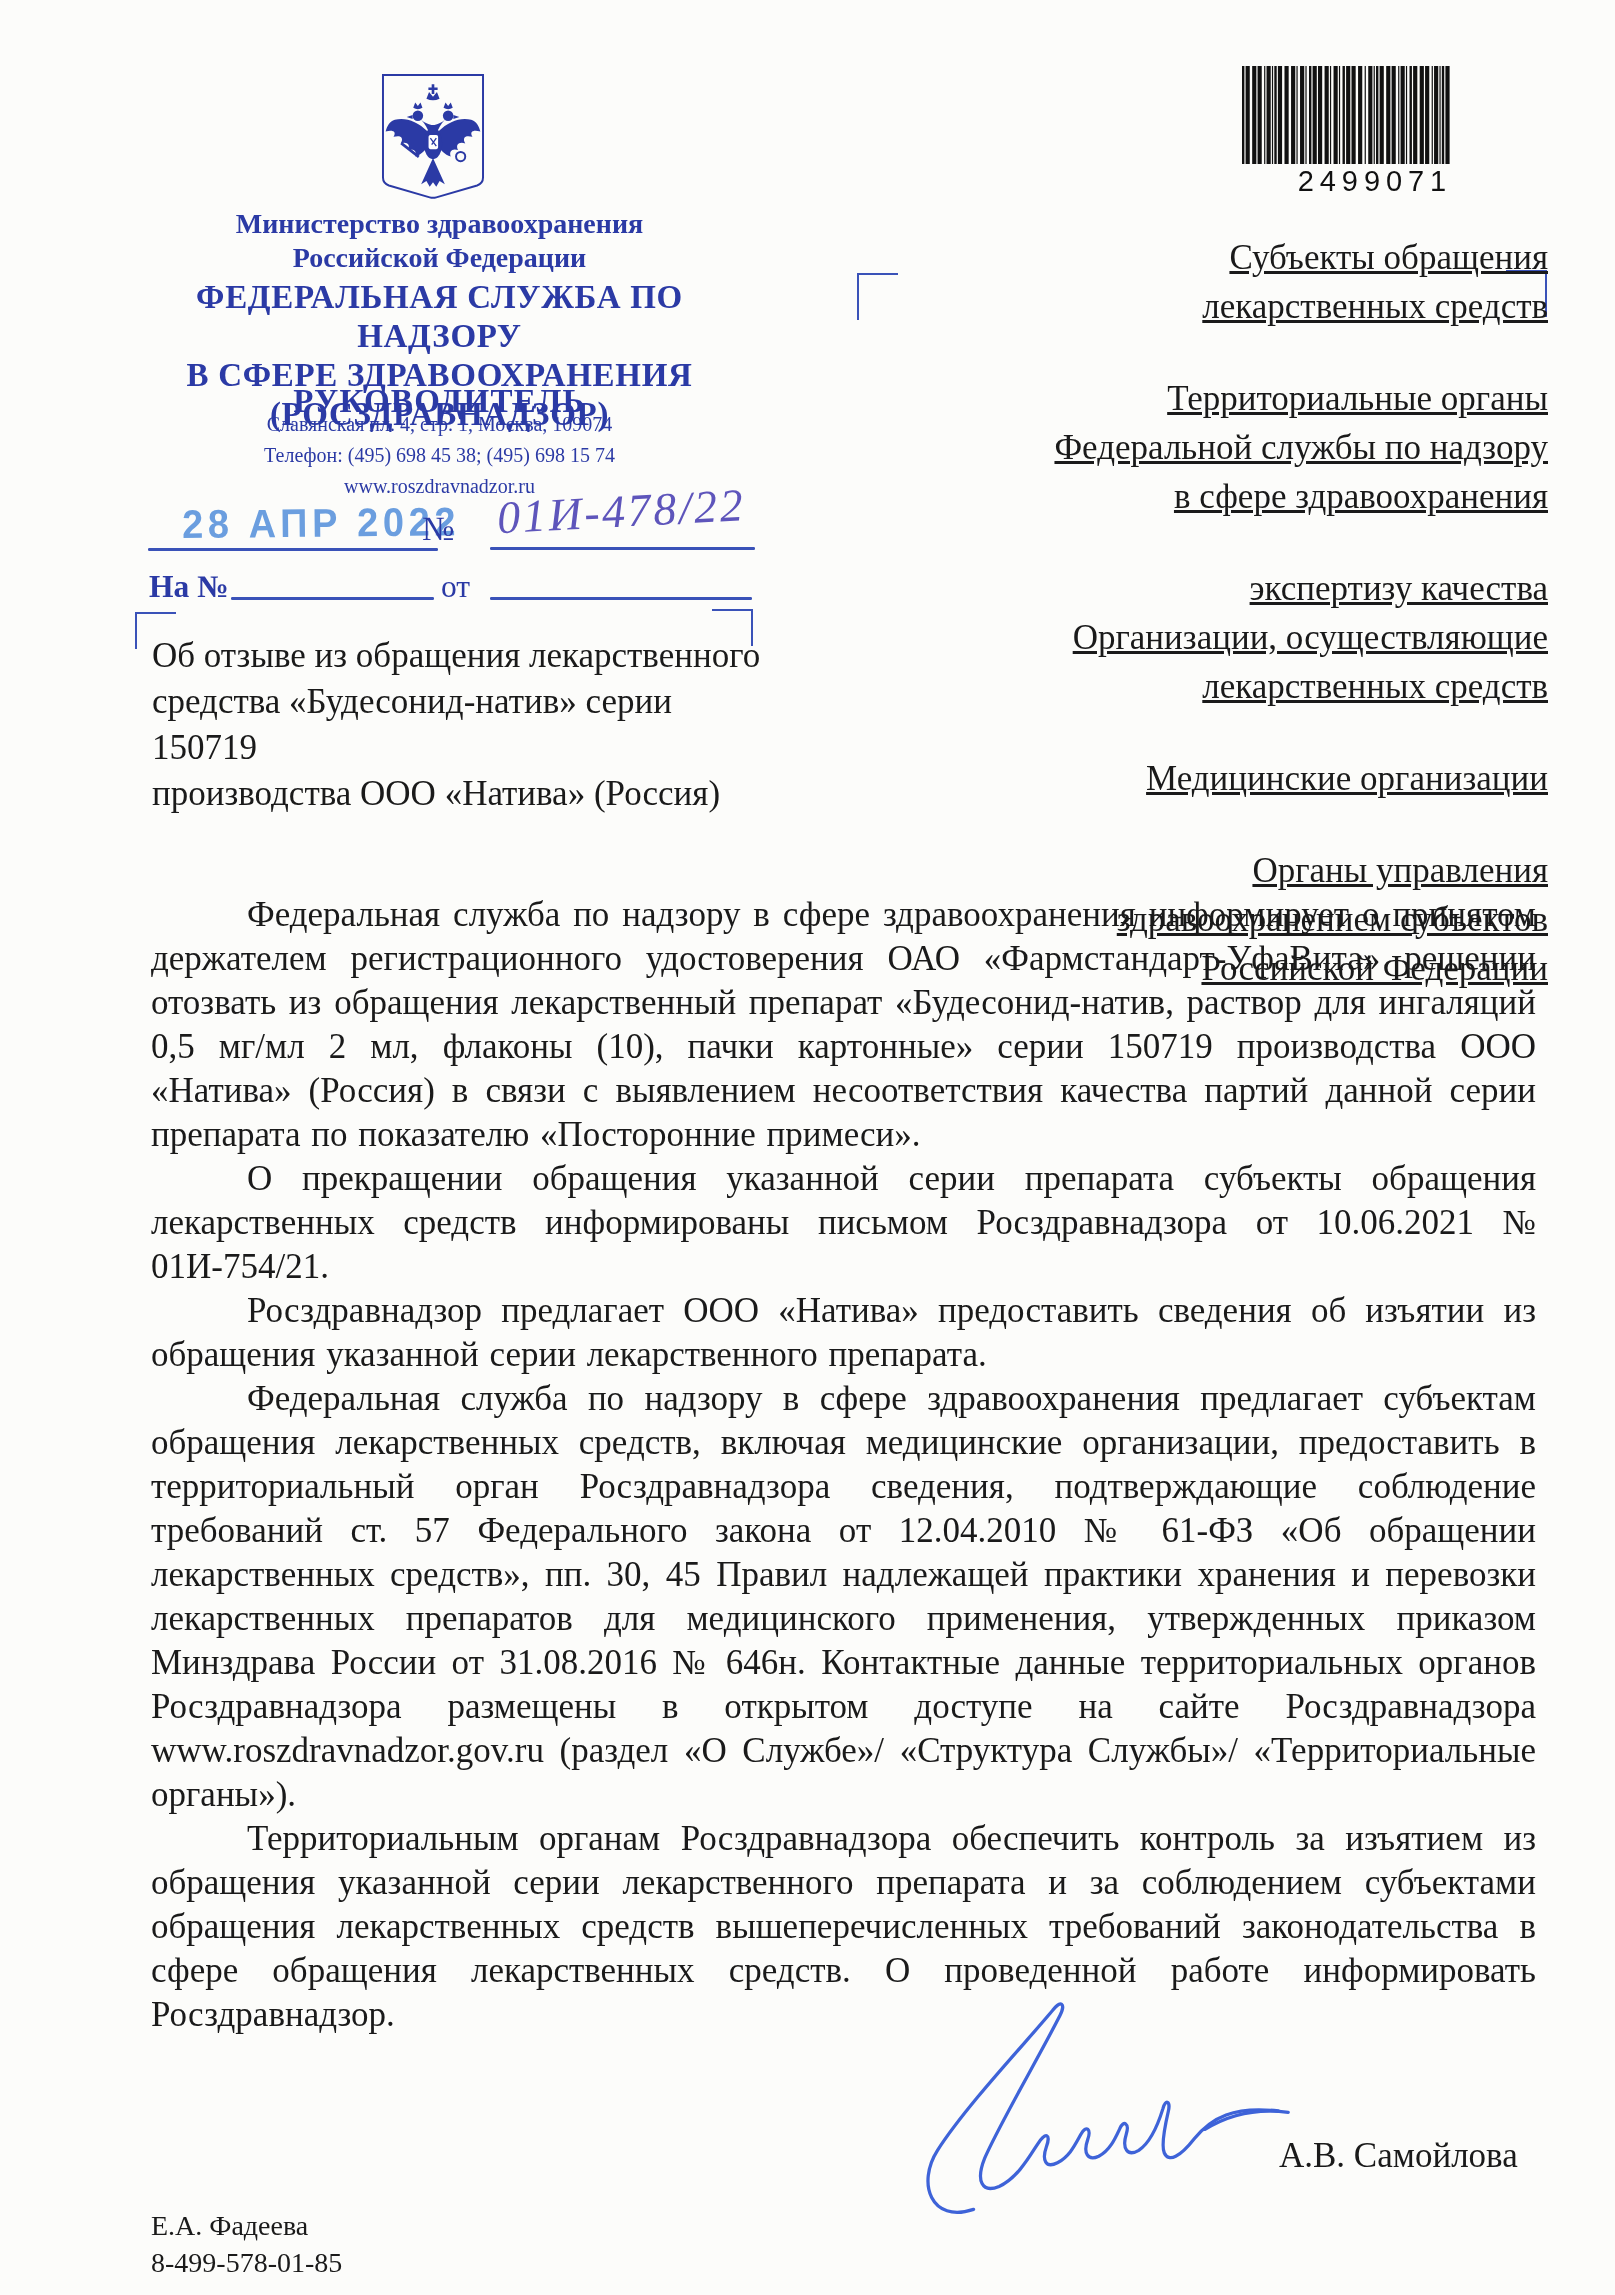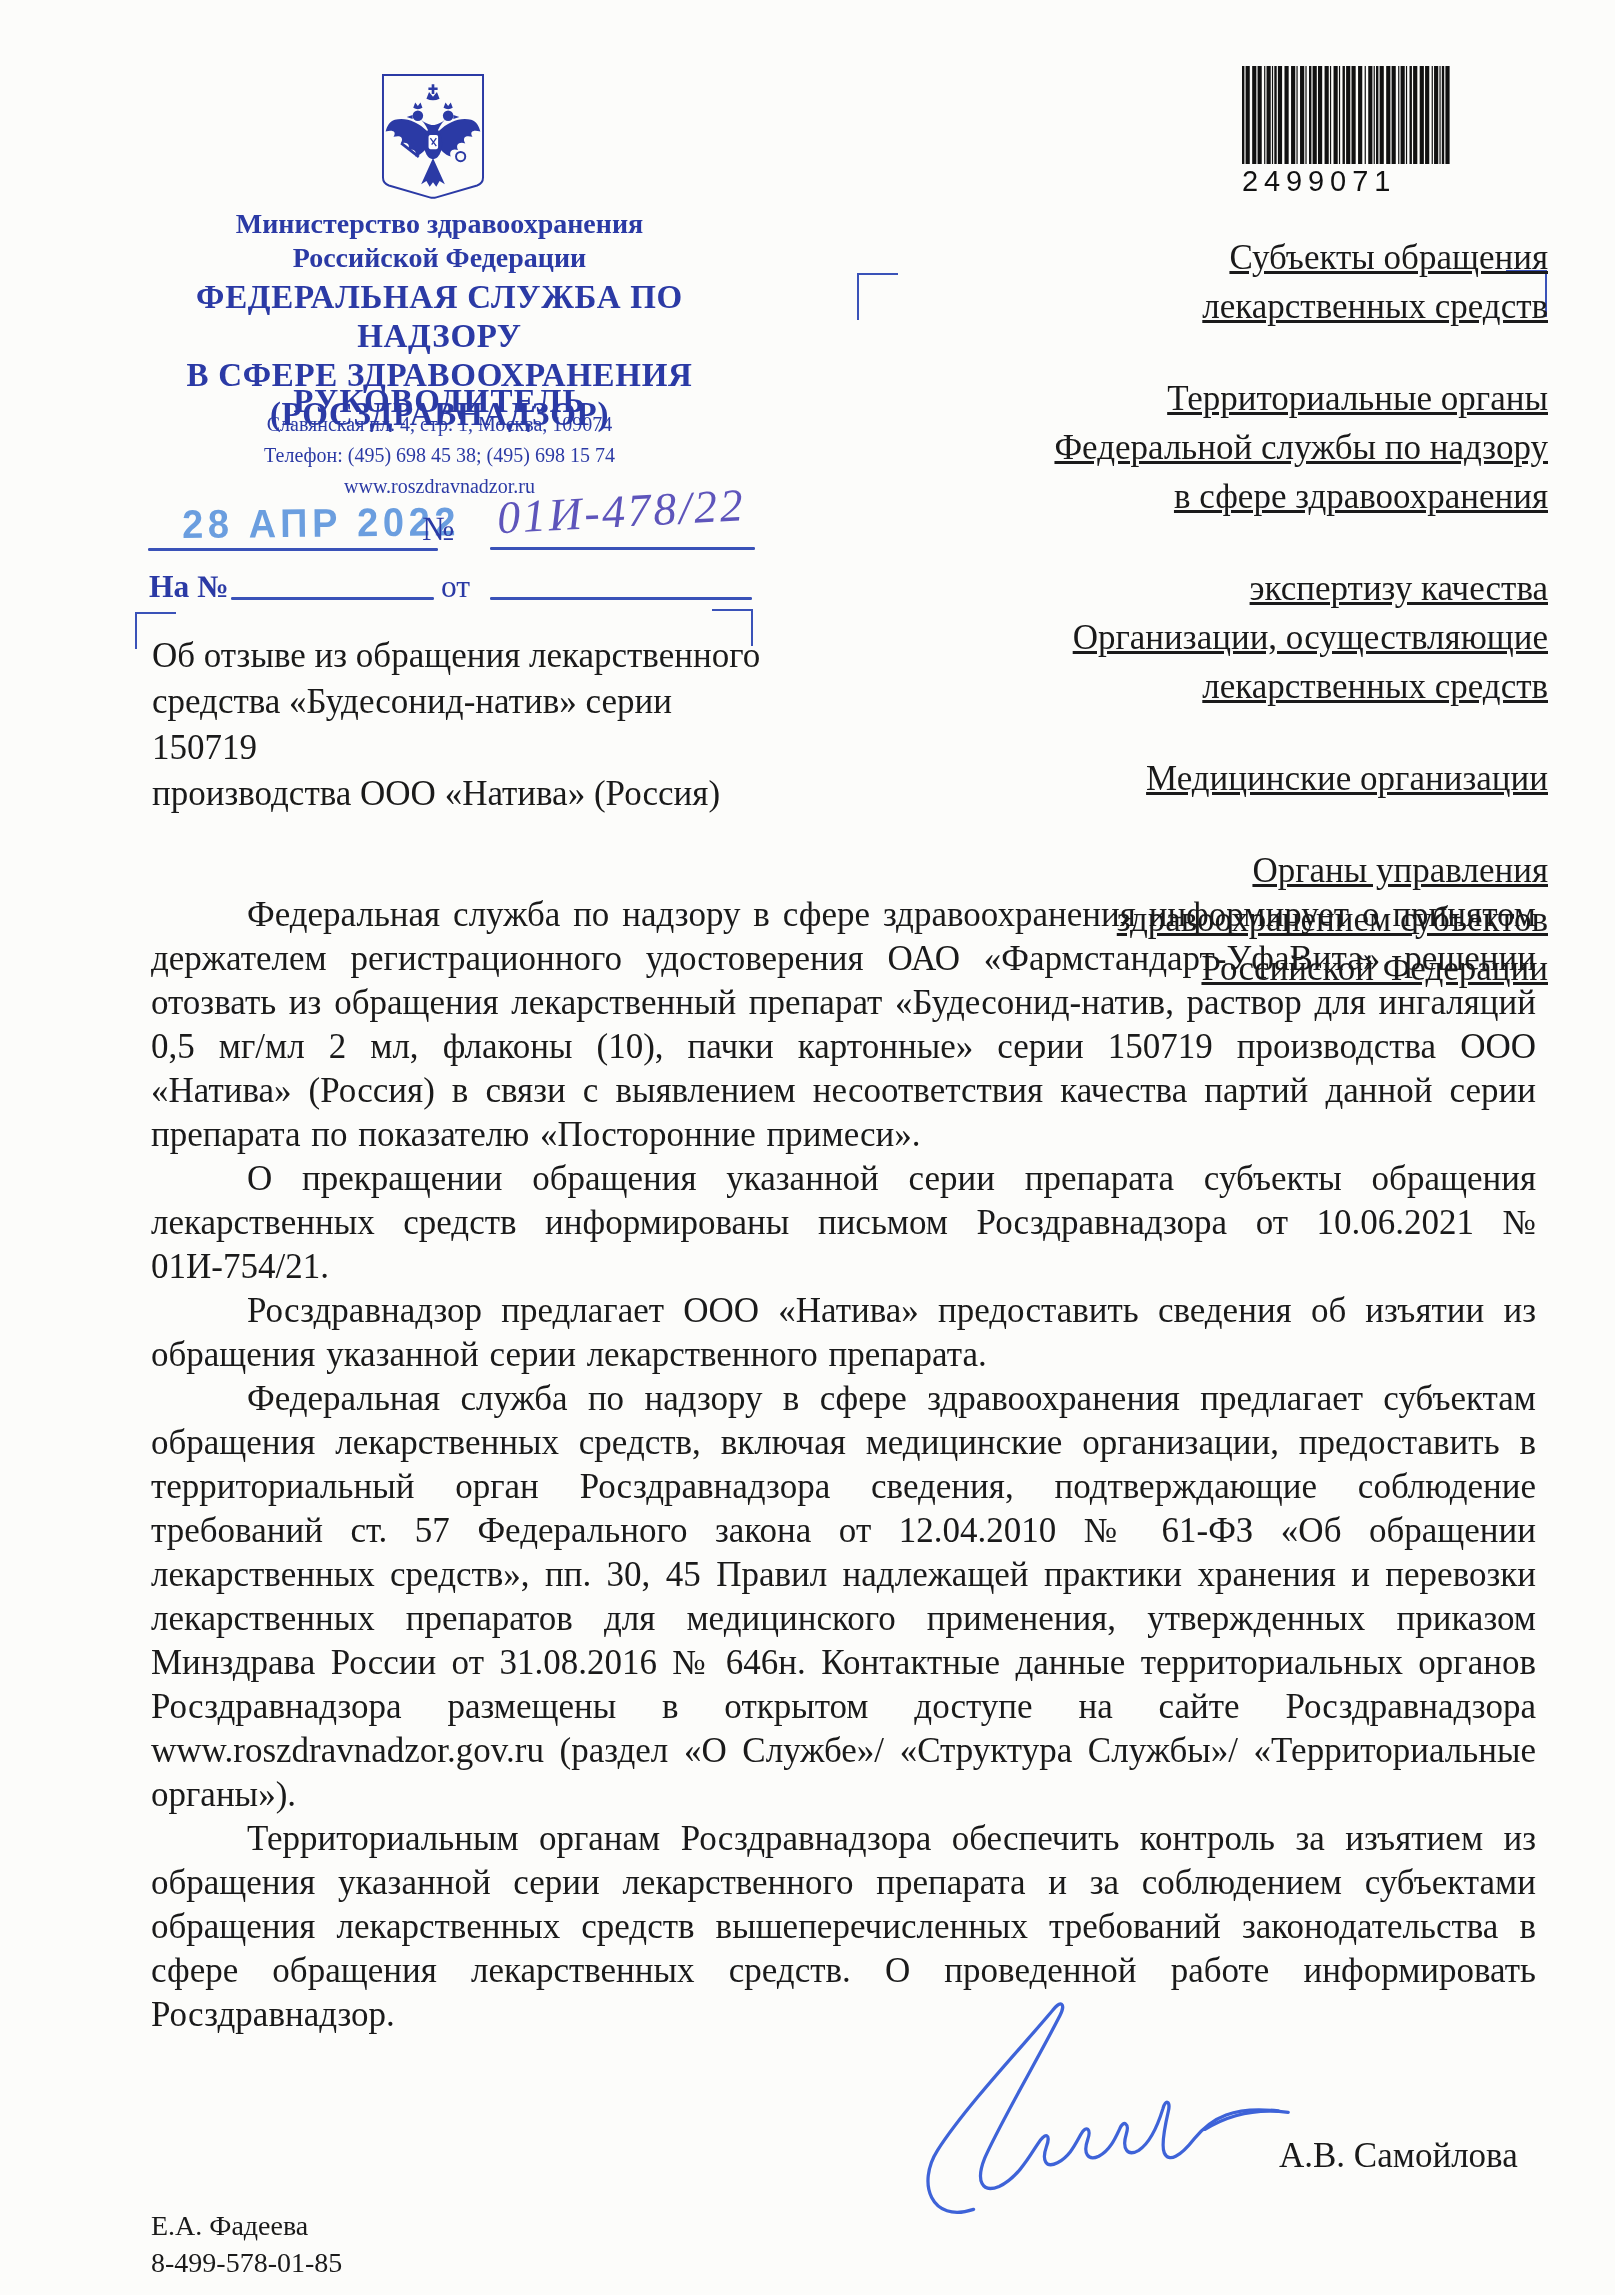--- a/index.html
+++ b/index.html
@@ -54,21 +54,21 @@
   .bracket{position:absolute;border:0 solid var(--line-blue);}
   .br-tl{border-top-width:2.6px;border-left-width:2.6px;}
   .br-tr{border-top-width:2.6px;border-right-width:2.6px;}
   .subj-left{left:135px;top:612px;width:41px;height:37px;}
   .subj-right{left:712px;top:609px;width:41px;height:37px;}
   .recip-left{left:857px;top:273px;width:41px;height:47px;}
   .recip-right{left:1506px;top:270px;width:41px;height:47px;}
   
   .subject{position:absolute;left:152px;top:633px;width:610px;font-size:35px;line-height:46px;}
   
-  .barcode{position:absolute;left:1242px;top:66px;width:210px;height:131px;text-align:left;}
+  .barcode{position:absolute;left:1242px;top:66px;width:210px;height:131px;text-align:right;}
   .barcode svg{width:210px;height:98px;display:block;}
   .barcode-num{
     font-family:"Liberation Sans","DejaVu Sans",sans-serif;
     font-size:29px;letter-spacing:5.9px;color:#111;margin-top:1.3px;
   }
   
   .recipients{position:absolute;left:892px;top:233px;width:656px;text-align:right;font-size:35px;line-height:49px;text-decoration:underline;}
   .recip-group{margin-bottom:43px;}
   
   .body-text{position:absolute;left:151px;top:893px;width:1385px;font-size:35px;line-height:44px;text-align:justify;}

